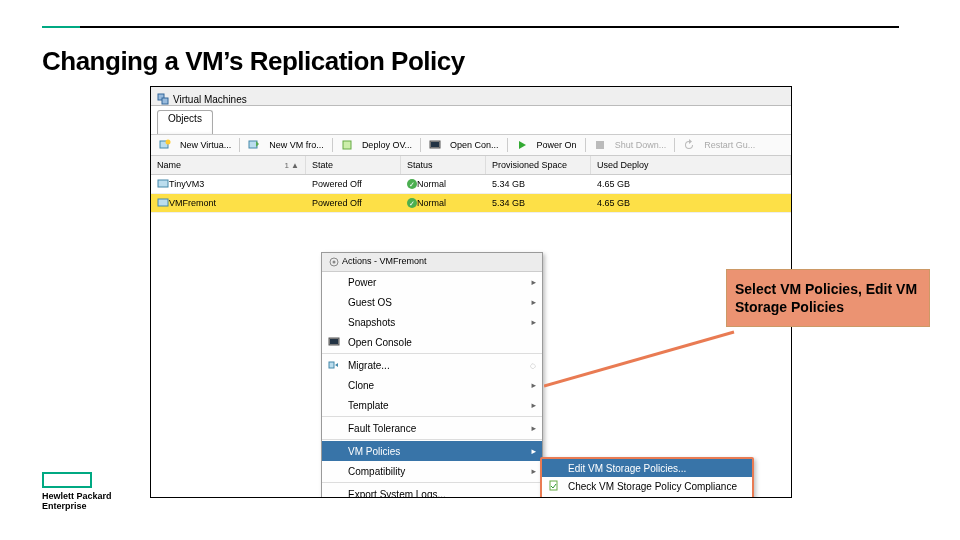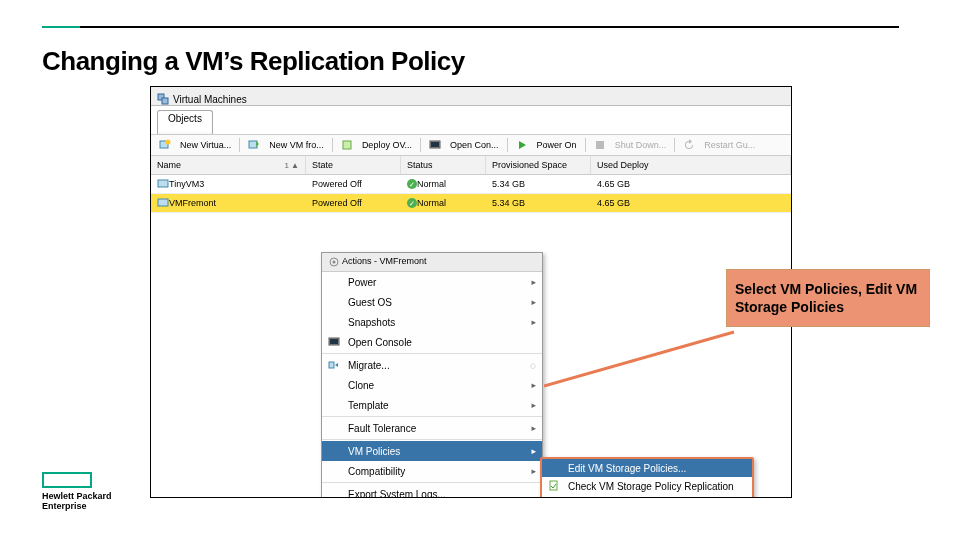--- a/index.html
+++ b/index.html
@@ -264,21 +264,21 @@
           <span class="iconcol"></span>
           <span>Edit VM Storage Policies...</span>
         </div>
       <div class="mi">
           <span class="iconcol">
             <span class="ic"><svg viewBox="0 0 12 12">
                 <rect x="2" y="1" width="7" height="9" fill="#fff" stroke="#6a4"></rect>
                 <path d="M3 6l2 2 3-4" stroke="#393" fill="none"></path>
               </svg></span>
           </span>
-          <span>Check VM Storage Policy Replication</span>
+          <span>Check VM Storage Policy Compliance</span>
         </div>
       <div class="mi" style="color:#aaa"></div>
     </div>
 
   </div>
 
   <svg class="callout-line" viewBox="0 0 196 60">
       <line x1="0" y1="56" x2="190" y2="2" stroke="#e97b53" stroke-width="3"></line>
     </svg>
 

